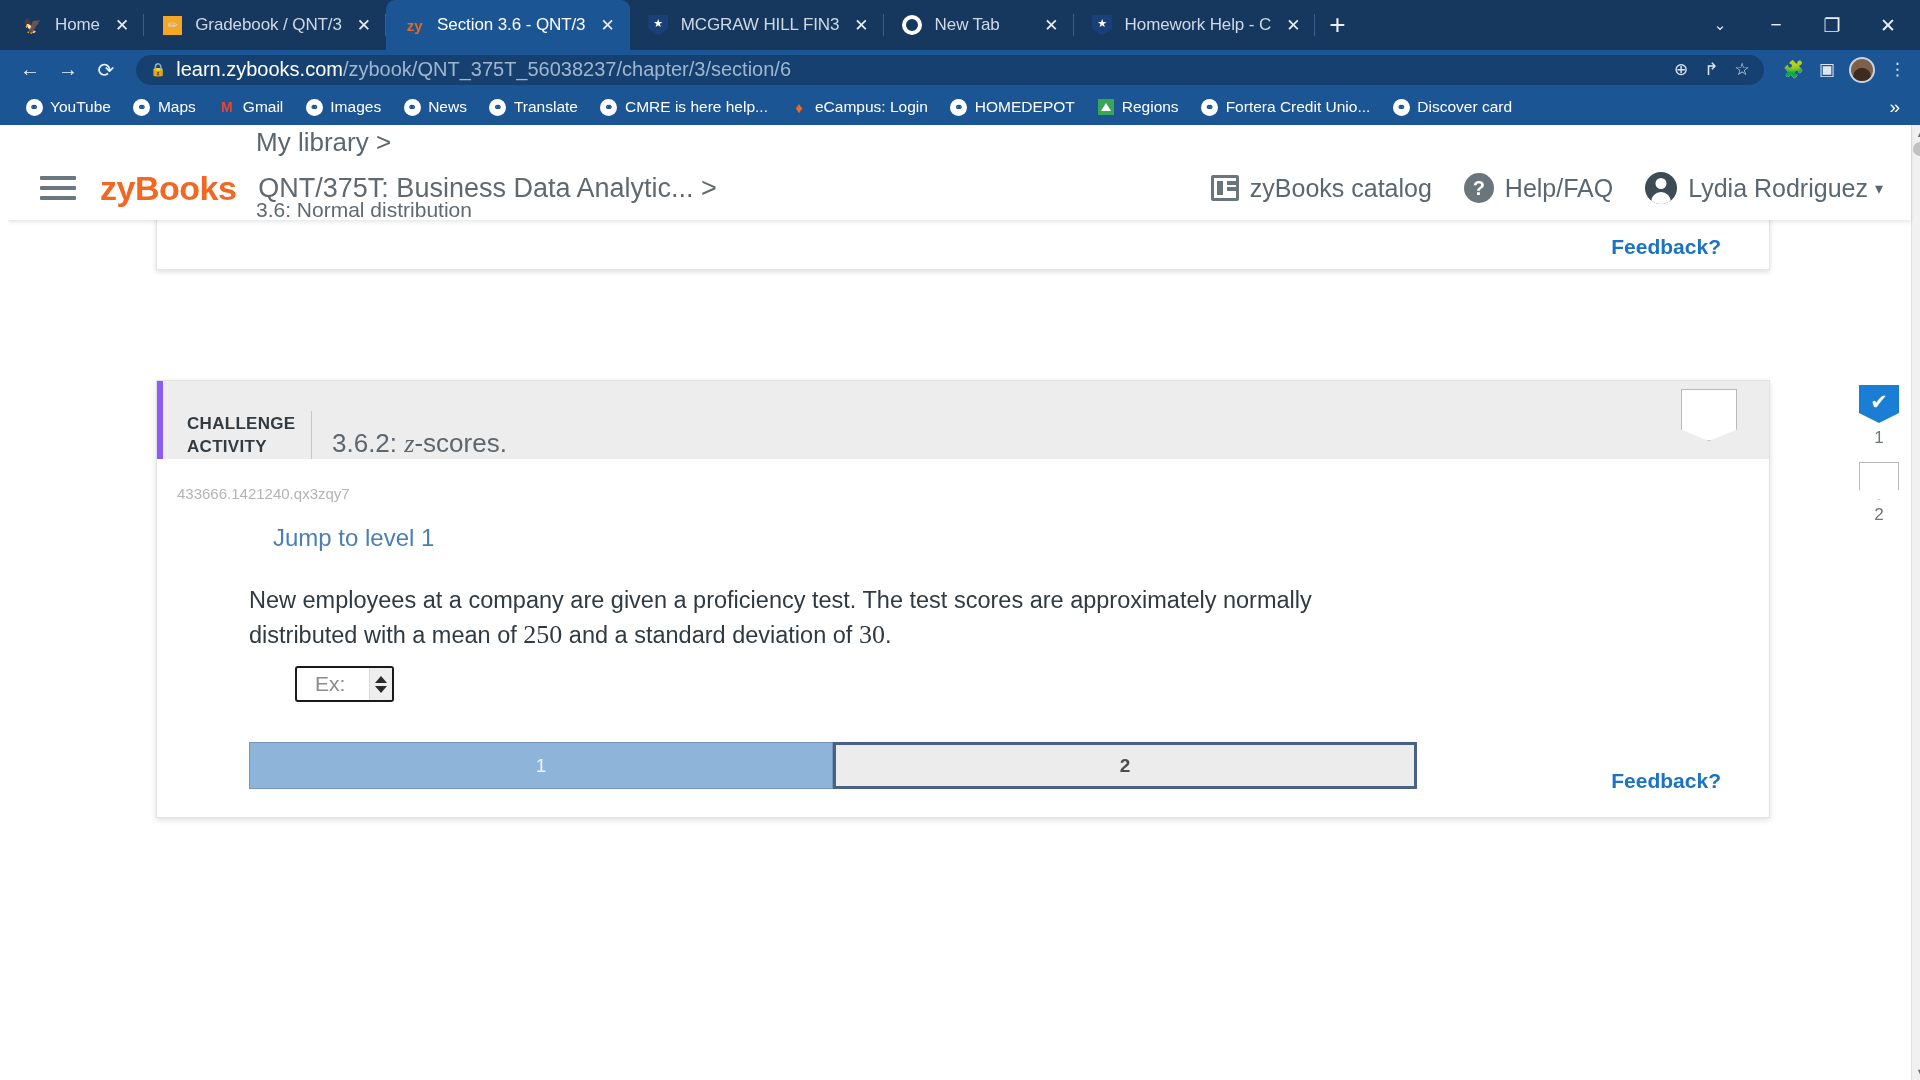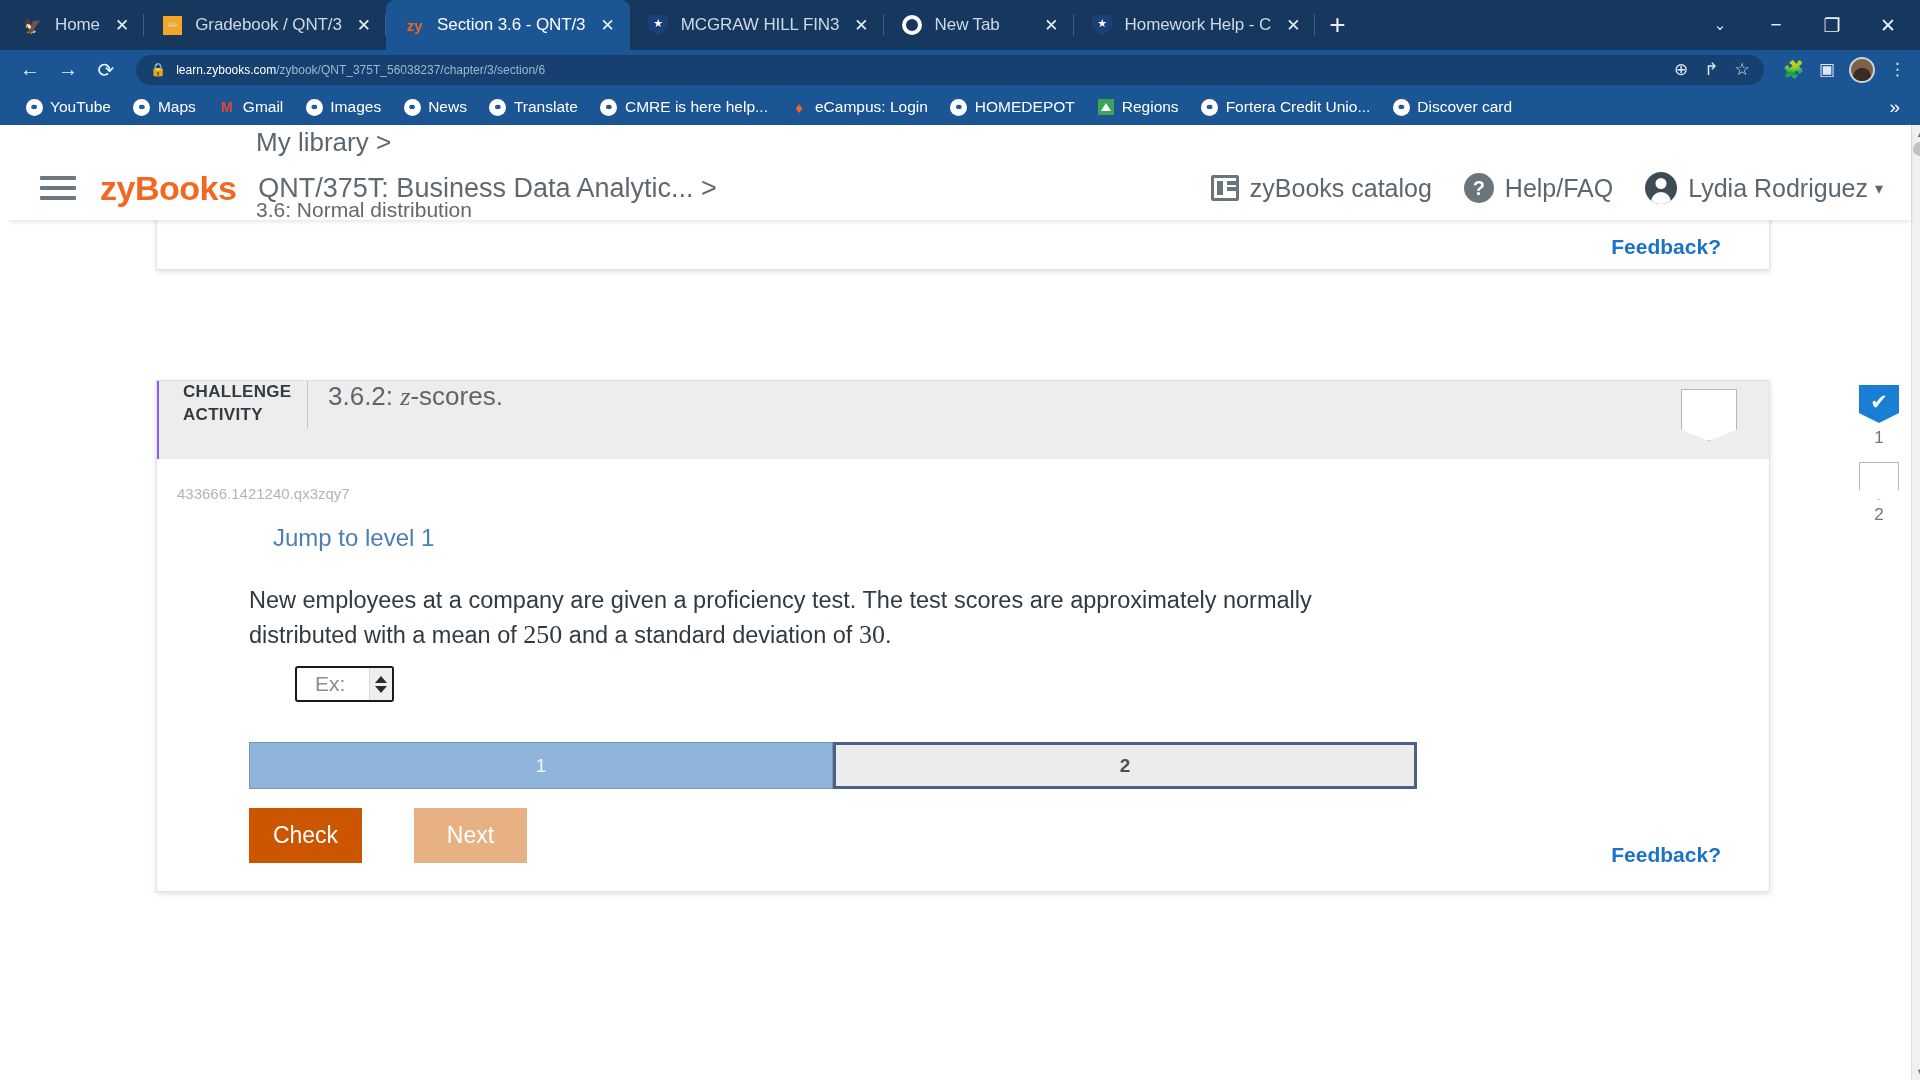--- a/index.html
+++ b/index.html
@@ -137,21 +137,21 @@
     border-radius: 15px;
     display: flex;
     align-items: center;
     padding: 0 14px;
     margin-left: 8px;
     gap: 10px;
     min-width: 0;
   }
   .lock-icon { font-size: 13px; color: #b9c8da; flex: 0 0 auto; }
   .url {
-    font-size: 12px;
+    font-size: 20px;
     color: #9fb6d0;
     white-space: nowrap;
     overflow: hidden;
   }
   .url b { color: #ffffff; font-weight: 400; }
   .omni-right { margin-left: auto; display: flex; gap: 16px; align-items:center; }
   .omni-icon { color: #dbe6f2; font-size: 17px; }
   .ext-icons { display: flex; align-items: center; gap: 14px; padding-left: 14px; }
   .avatar-chip {
     width: 26px; height: 26px; border-radius: 50%;
@@ -314,23 +314,23 @@
     top: 160px; left: 148px;
     width: 1614px;
     background: #fff;
     border: 1px solid #e2e2e2;
     box-shadow: 0 2px 6px rgba(0,0,0,.13);
     padding-bottom: 28px;
   }
   .act-header {
     height: 78px;
     background: #ededed;
-    border-left: 2px solid #8b5cf6;
-    display: flex;
-    align-items: flex-start;
+    border-left: 6px solid #8b5cf6;
+    display: flex;
+    align-items: flex-end;
     position: relative;
   }
   .act-label {
     width: 148px;
     padding-left: 24px;
     font-size: 17px; font-weight: bold; color: #333b42;
     line-height: 1.35; letter-spacing: .3px;
   }
   .act-divider { width: 1px; height: 48px; background: #c6c6c6; }
   .act-title { margin-left: 20px; font-size: 26px; color: #5d666d; }
@@ -683,24 +683,20 @@
                 <span class="spin-dn"></span>
               </span>
             </span>
           </div>
 
           <div class="progress-bar">
             <div class="prog-seg done">1</div>
             <div class="prog-seg todo">2</div>
           </div>
 
-          <div class="btn-row">
-            <button class="btn check">Check</button>
-            <button class="btn next">Next</button>
-          </div>
 
           <span class="act-footer-feedback">Feedback?</span>
         </div>
       </div>
 
       <div class="level-markers">
         <div class="lm-group">
           <div class="lm-shield filled">✔</div>
           <div class="lm-num">1</div>
         </div>

